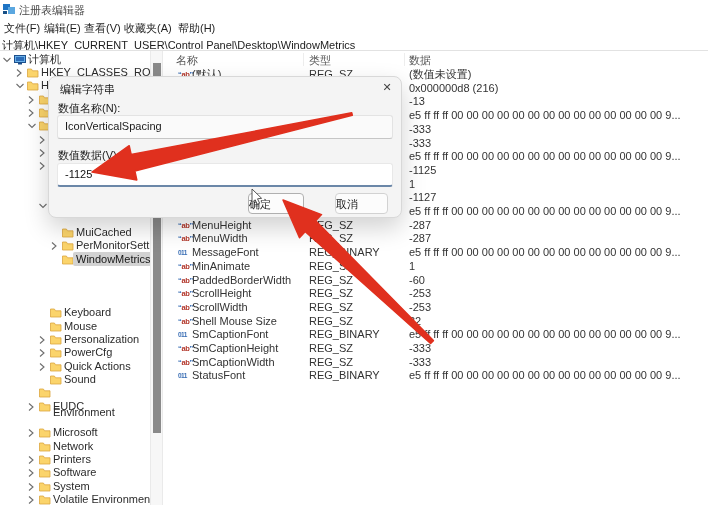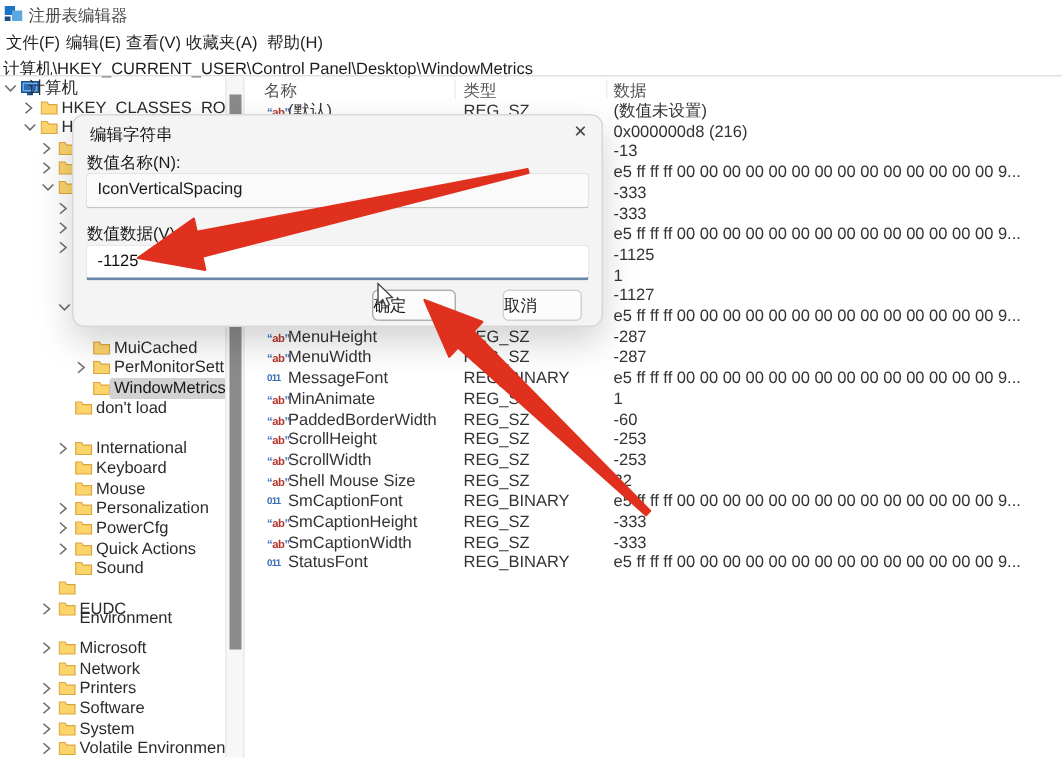--- a/index.html
+++ b/index.html
@@ -85,21 +85,21 @@
 <div class="abs" id="tree">
     <div class="tree-row" style="top: 0.5px;">
       <span class="chev" style="left: 2px;"><svg width="10" height="10">
           <polyline points="1.5,3 5,6.5 8.5,3" fill="none" stroke="#6e6e6e" stroke-width="1.1"></polyline>
         </svg></span>
       <span class="ticon" style="left: 14px;"><svg width="12" height="10">
           <rect x="0.5" y="0.5" width="11" height="7" fill="#6ab0e8" stroke="#1d4f8c"></rect>
           <rect x="2" y="2" width="8" height="4" fill="#2b6cb8"></rect>
           <rect x="4" y="8" width="4" height="1.5" fill="#1d4f8c"></rect>
         </svg></span>
-      <span class="tree-label" style="left: 19px; text-align: right;">计算机</span>
+      <span class="tree-label" style="left: 28px; text-align: right;">计算机</span>
     </div>
     <div class="tree-row" style="top: 13.85px;">
       <span class="chev" style="left: 15px;"><svg width="8" height="10">
           <polyline points="2,1.5 6,5 2,8.5" fill="none" stroke="#6e6e6e" stroke-width="1.1"></polyline>
         </svg></span>
       <span class="ticon" style="left: 27px;"><svg width="12" height="10">
           <path d="M0.5 2 L0.5 9 L11 9 L11 2.8 L5.5 2.8 L4.4 1 L0.5 1 Z" fill="#fbd46b" stroke="#dca63f" stroke-width="0.8"></path>
         </svg></span>
       <span class="tree-label" style="left: 41px;">HKEY_CLASSES_ROOT</span>
     </div>
@@ -181,35 +181,20 @@
       <span class="ticon" style="left: 62px;"><svg width="12" height="10">
           <path d="M0.5 2 L0.5 9 L11 9 L11 2.8 L5.5 2.8 L4.4 1 L0.5 1 Z" fill="#fbd46b" stroke="#dca63f" stroke-width="0.8"></path>
         </svg></span>
       <span class="tree-label" style="left: 76px;">PerMonitorSettin</span>
     </div>
     <div class="tree-row" style="top: 200.75px;">
       <span class="ticon" style="left: 62px;"><svg width="12" height="10">
           <path d="M0.5 2 L0.5 9 L11 9 L11 2.8 L5.5 2.8 L4.4 1 L0.5 1 Z" fill="#fbd46b" stroke="#dca63f" stroke-width="0.8"></path>
         </svg></span>
       <span class="tree-label sel" style="left: 73px;">WindowMetrics</span>
-    </div>
-    <div class="tree-row" style="top: 214.1px;">
-      <span class="ticon" style="left: 50px;"><svg width="12" height="10">
-          <path d="M0.5 2 L0.5 9 L11 9 L11 2.8 L5.5 2.8 L4.4 1 L0.5 1 Z" fill="#fbd46b" stroke="#dca63f" stroke-width="0.8"></path>
-        </svg></span>
-      <span class="tree-label" style="left: 64px;">don't load</span>
-    </div>
-    <div class="tree-row" style="top: 240.8px;">
-      <span class="chev" style="left: 38px;"><svg width="8" height="10">
-          <polyline points="2,1.5 6,5 2,8.5" fill="none" stroke="#6e6e6e" stroke-width="1.1"></polyline>
-        </svg></span>
-      <span class="ticon" style="left: 50px;"><svg width="12" height="10">
-          <path d="M0.5 2 L0.5 9 L11 9 L11 2.8 L5.5 2.8 L4.4 1 L0.5 1 Z" fill="#fbd46b" stroke="#dca63f" stroke-width="0.8"></path>
-        </svg></span>
-      <span class="tree-label" style="left: 64px;">International</span>
     </div>
     <div class="tree-row" style="top: 254.15px;">
       <span class="ticon" style="left: 50px;"><svg width="12" height="10">
           <path d="M0.5 2 L0.5 9 L11 9 L11 2.8 L5.5 2.8 L4.4 1 L0.5 1 Z" fill="#fbd46b" stroke="#dca63f" stroke-width="0.8"></path>
         </svg></span>
       <span class="tree-label" style="left: 64px;">Keyboard</span>
     </div>
     <div class="tree-row" style="top: 267.5px;">
       <span class="ticon" style="left: 50px;"><svg width="12" height="10">
           <path d="M0.5 2 L0.5 9 L11 9 L11 2.8 L5.5 2.8 L4.4 1 L0.5 1 Z" fill="#fbd46b" stroke="#dca63f" stroke-width="0.8"></path>

